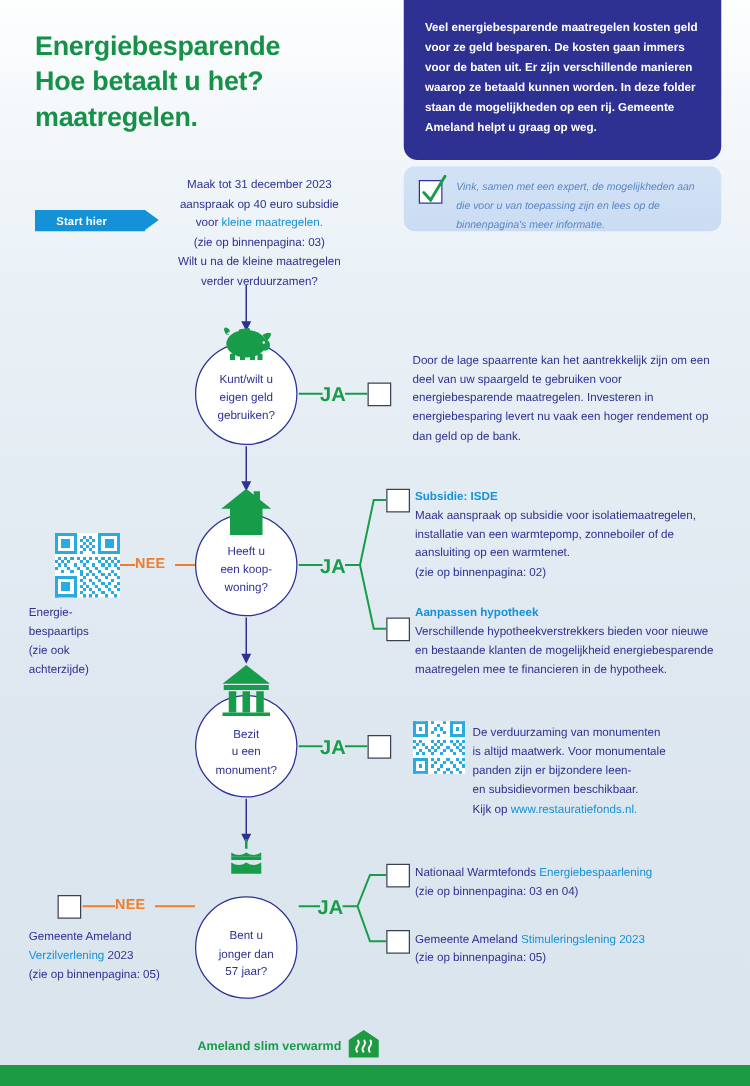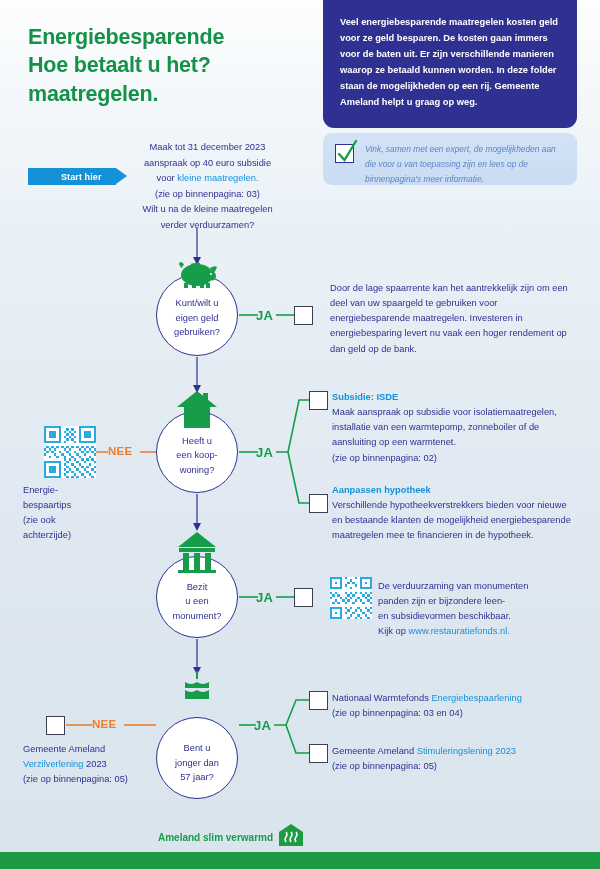--- a/index.html
+++ b/index.html
@@ -71,21 +71,21 @@
     font-size: 8.4px;
     font-style: italic;
     line-height: 1.78;
   }
 
   
   .start-badge {
     position: absolute; left: 28px; top: 168px;
     width: 88px; height: 17px;
     background: #1591d8;
-    display: flex; align-items: center; padding-left: 16px;
+    display: flex; align-items: center;
   }
   .start-badge .lbl {
     color: #ffffff; font-size: 9px; font-weight: bold;
     margin-left: 17px; letter-spacing: 0.1px;
   }
   .start-arrow {
     position: absolute; left: 116px; top: 168px;
     width: 0; height: 0;
     border-top: 8.5px solid transparent;
     border-bottom: 8.5px solid transparent;
@@ -123,21 +123,21 @@
     position: absolute;
     left: 50%;
     transform: translateX(-50%);
     color: #179c4a;
   }
 
   
   .lbl-ja {
     position: absolute;
     color: #179c4a;
-    font-size: 13px;
+    font-size: 16px;
     font-weight: bold;
     letter-spacing: 0.2px;
   }
   .lbl-nee {
     position: absolute;
     color: #ef7d2e;
     font-size: 11.5px;
     font-weight: bold;
     letter-spacing: 0.2px;
   }
@@ -555,20 +555,21 @@
         <rect x="14" y="15" width="1" height="1"></rect>
         <rect x="7" y="16" width="1" height="1"></rect>
           <rect x="10" y="16" width="1" height="1"></rect>
         <rect x="12" y="16" width="1" height="1"></rect>
           <rect x="15" y="16" width="1" height="1"></rect>
       </g>
     </svg>
   </div>
   <div class="rtext" style="left:378px; top:579px; width:210px;">
     <div>De verduurzaming van monumenten</div>
+    <div>is altijd maatwerk. Voor monumentale</div>
     <div>panden zijn er bijzondere leen-</div>
     <div>en subsidievormen beschikbaar.</div>
     <div><span>Kijk op </span><span class="link">www.restauratiefonds.nl.</span></div>
   </div>
 
   <div class="node" style="left:156px; top:717px;">
     <div style="margin-top:10px;">
       <div>Bent u</div>
       <div>jonger dan</div>
       <div>57 jaar?</div>

